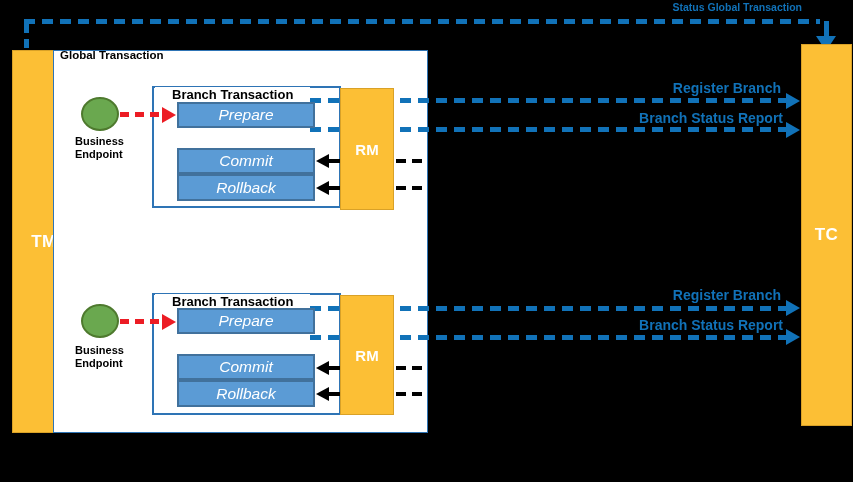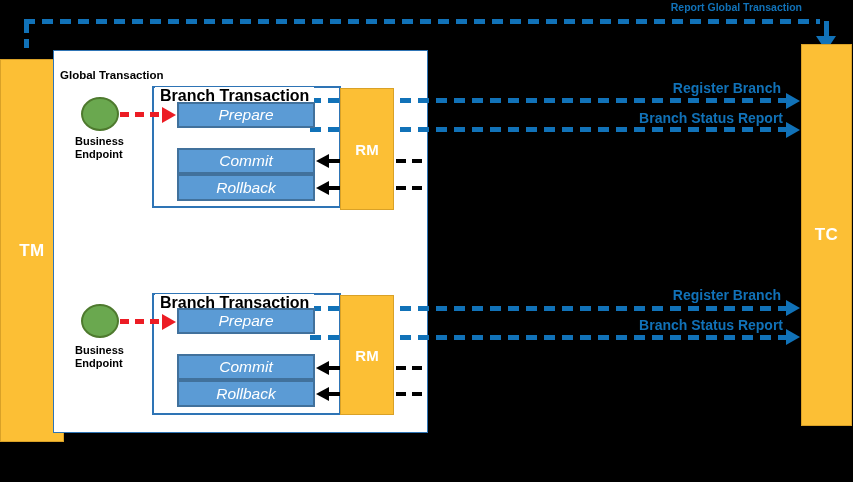--- a/index.html
+++ b/index.html
@@ -12,21 +12,21 @@
   .bar{
     position:absolute;background:var(--orange);border:1px solid var(--orangeBorder);
     display:flex;align-items:center;justify-content:center;
     color:#fff;font-weight:bold;font-size:17px;letter-spacing:.5px;
   }
   
   .frame{position:absolute;background:#fff;border:1px solid var(--frame);}
   .frame-title{position:absolute;font-weight:bold;font-size:11.5px;color:#000;white-space:nowrap;}
   
   .branch-rect{position:absolute;border:2px solid var(--frame);background:transparent;}
-  .branch-title{position:absolute;font-weight:bold;font-size:16px;color:#000;white-space:nowrap;background:#fff;padding:0 5px;}
+  .branch-title{position:absolute;font-weight:bold;font-size:13px;color:#000;white-space:nowrap;background:#fff;padding:0 17px;}
   
   .step{
     position:absolute;background:var(--blueFill);border:2px solid var(--blueBorder);
     display:flex;align-items:center;justify-content:center;
     color:#fff;font-style:italic;font-size:15.5px;
   }
   .rm{
     position:absolute;background:var(--orange);border:1px solid var(--orangeBorder);
     display:flex;align-items:center;justify-content:center;
     color:#fff;font-weight:bold;font-size:15px;
@@ -50,31 +50,31 @@
 </style>
 </head>
 <body>
 
 <div class="stage">
 
   <div class="vdash-blue" style="left:24px;top:24px;height:26px;"></div>
   <div class="hdash-blue" style="left:24px;top:19px;width:796px;"></div>
   <div class="vsolid-blue" style="left:824px;top:21px;height:16px;"></div>
   <div class="tri-down-blue" style="left:816px;top:36px;"></div>
-  <div class="msg-label" style="right:51px;top:1px;font-size:10.5px;">Report Global Transaction</div>
+  <div class="msg-label" style="right:51px;top:1px;font-size:10.5px;">Status Global Transaction</div>
 
-  <div class="bar" style="left:0px;top:50px;width:64px;height:383px;margin-top:9px;">
+  <div class="bar" style="left:12px;top:50px;width:64px;height:383px;">
     <span>TM</span>
   </div>
   <div class="bar" style="left:801px;top:44px;width:51px;height:382px;">
     <span>TC</span>
   </div>
 
   <div class="frame" style="left:53px;top:50px;width:375px;height:383px;"></div>
-  <div class="frame-title" style="left:60px;top:69px;">Global Transaction</div>
+  <div class="frame-title" style="left:60px;top:49px;">Global Transaction</div>
 
   <div class="hdash-blue" style="left:310px;top:98px;width:476px;"></div>
   <div class="tri-right-blue" style="left:786px;top:93px;"></div>
   <div class="hdash-blue" style="left:310px;top:127px;width:476px;"></div>
   <div class="tri-right-blue" style="left:786px;top:122px;"></div>
   <div class="hdash-black" style="left:396px;top:159px;width:402px;"></div>
   <div class="hdash-black" style="left:396px;top:186px;width:402px;"></div>
   <div class="msg-label" style="right:72px;top:80px;">Register Branch</div>
   <div class="msg-label" style="right:70px;top:110px;">Branch Status Report</div>
 

